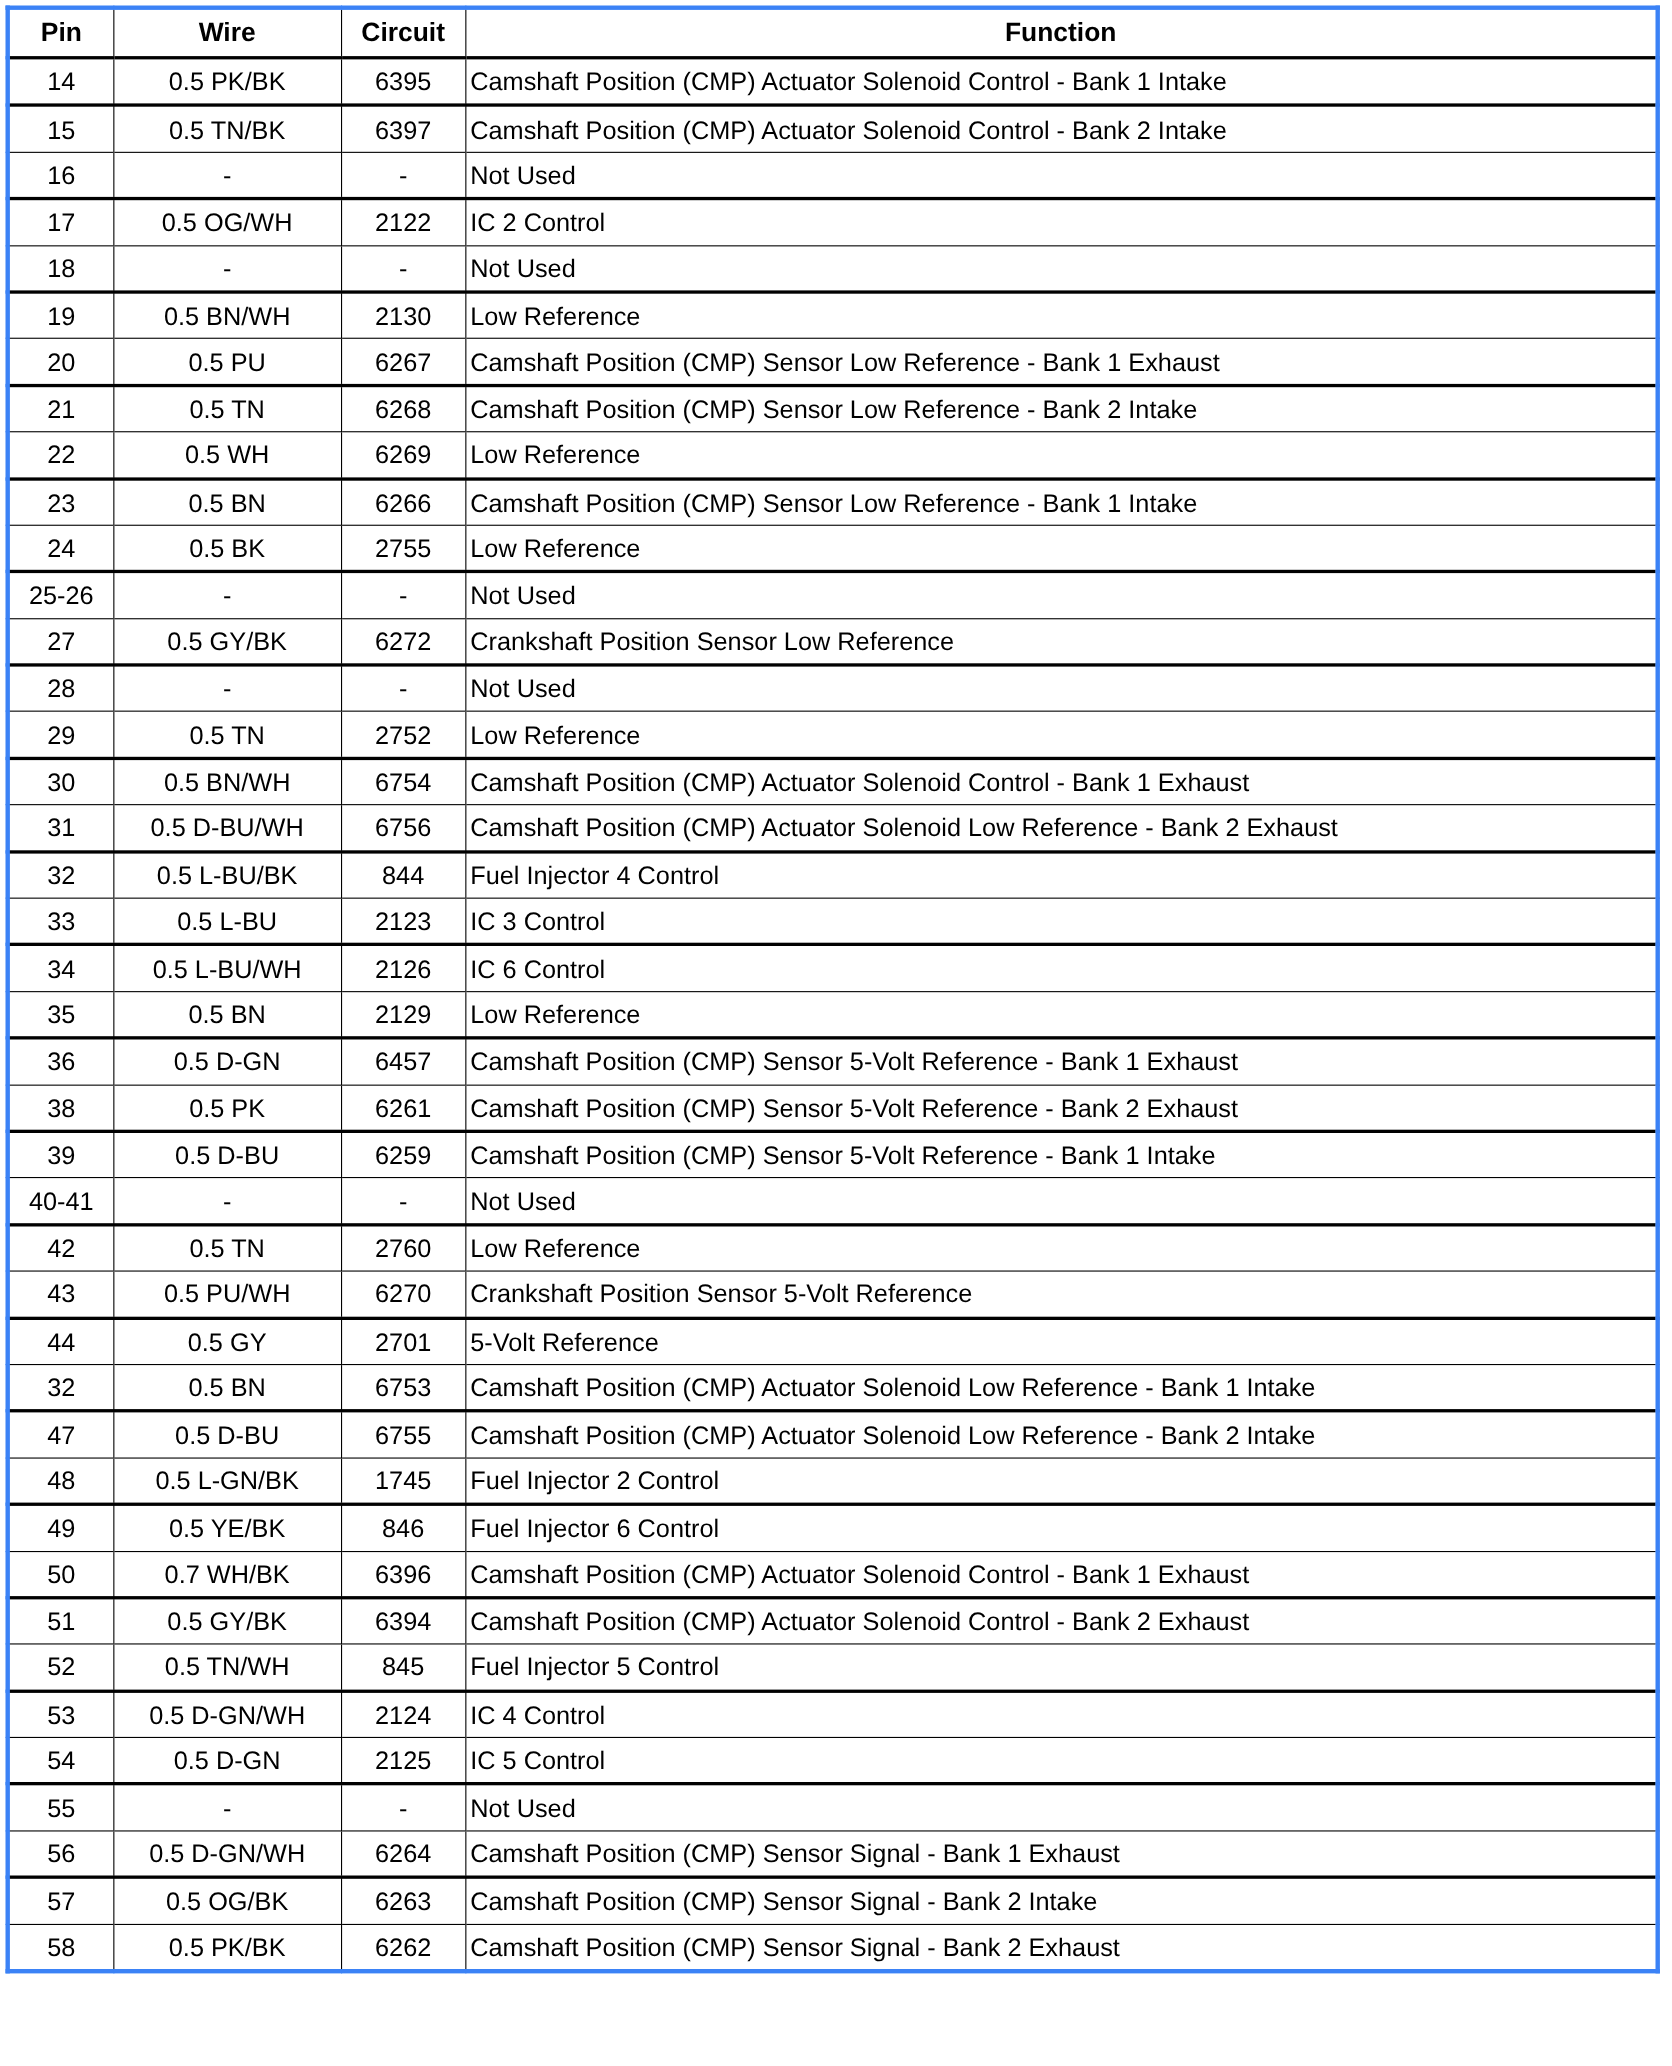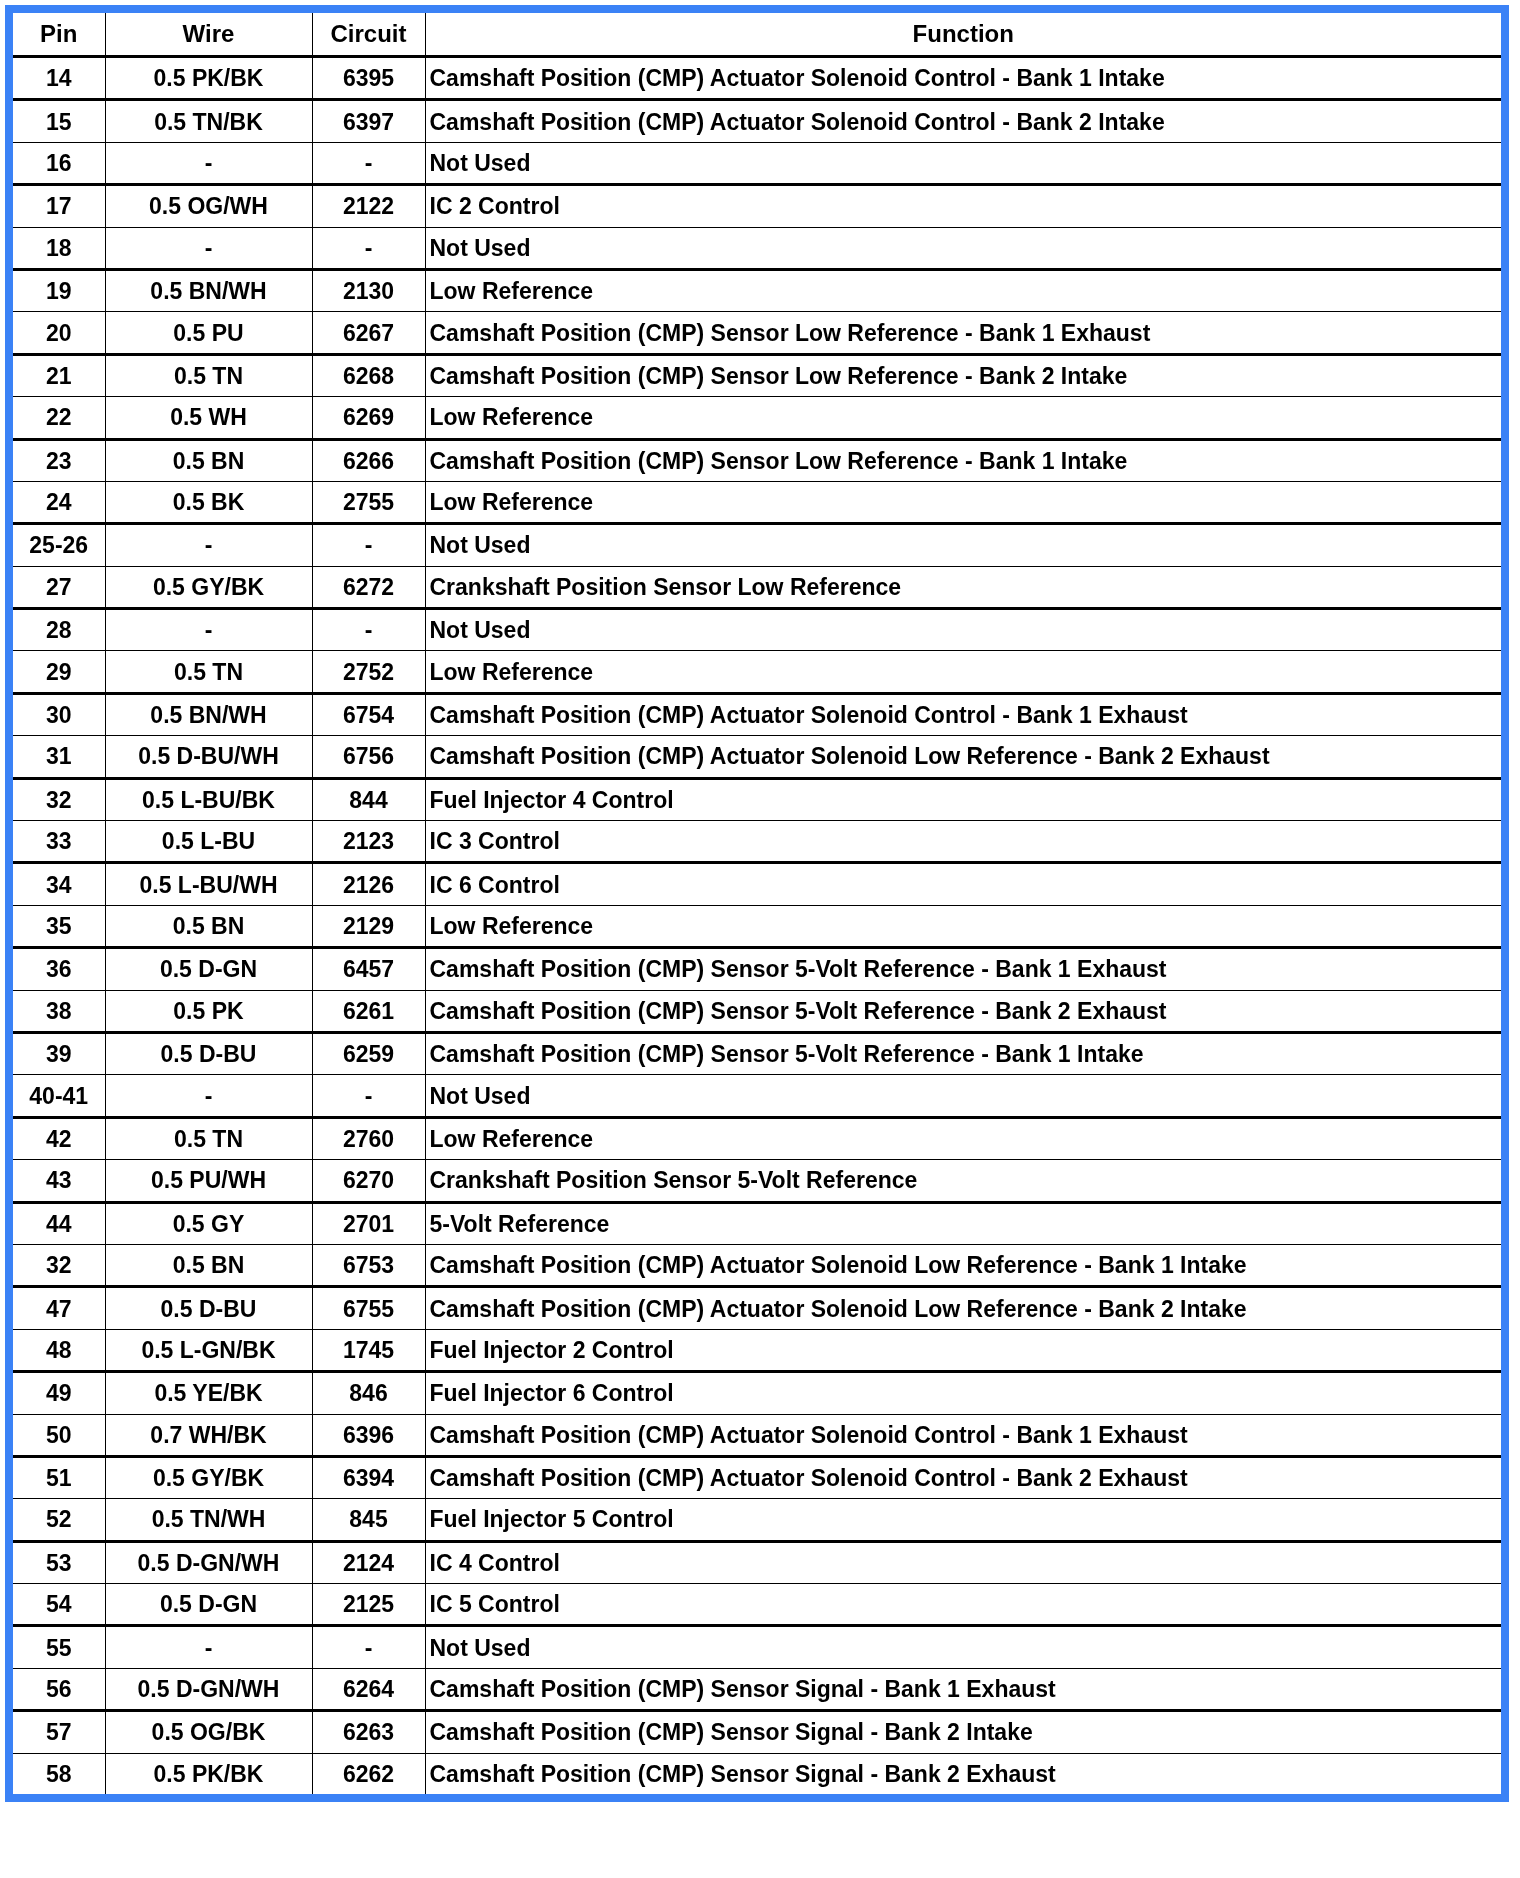--- a/index.html
+++ b/index.html
@@ -14,21 +14,21 @@
     overflow: hidden;
     font-family: "Liberation Sans", sans-serif;
     color: #000;
   }
   .pin-table {
     position: absolute;
     left: 5px;
     top: 5px;
     width: 1504px;
     border-collapse: collapse;
-    border: 8px solid #3b82f6;
+    border: 4px solid #3b82f6;
     table-layout: fixed;
   }
   .pin-table col.c-pin { width: 96px; }
   .pin-table col.c-wire { width: 207px; }
   .pin-table col.c-circuit { width: 113px; }
   .pin-table col.c-func { width: auto; }
   .pin-table th, .pin-table td {
     border-left: 1.5px solid #000;
     border-right: 1.5px solid #000;
     padding: 0;
@@ -44,21 +44,21 @@
     height: 42px;
     border-bottom: 3px solid #000;
     font-size: 24px;
   }
   .pin-table td { text-align: center; }
   .pin-table td.func {
     text-align: left;
     padding-left: 4px;
     margin-left: 12px;
   }
-  .pin-table tbody tr { border-top: 1.5px solid #000; font-weight: bold; }
+  .pin-table tbody tr { border-top: 1.5px solid #000; }
   .pin-table tbody tr:nth-child(even) { border-top: 3px solid #000; }
   .pin-table tbody tr:first-child { border-top: 3px solid #000; }
 </style>
 </head>
 <body>
 
 <table class="pin-table">
   <colgroup>
     <col class="c-pin">
     <col class="c-wire">

